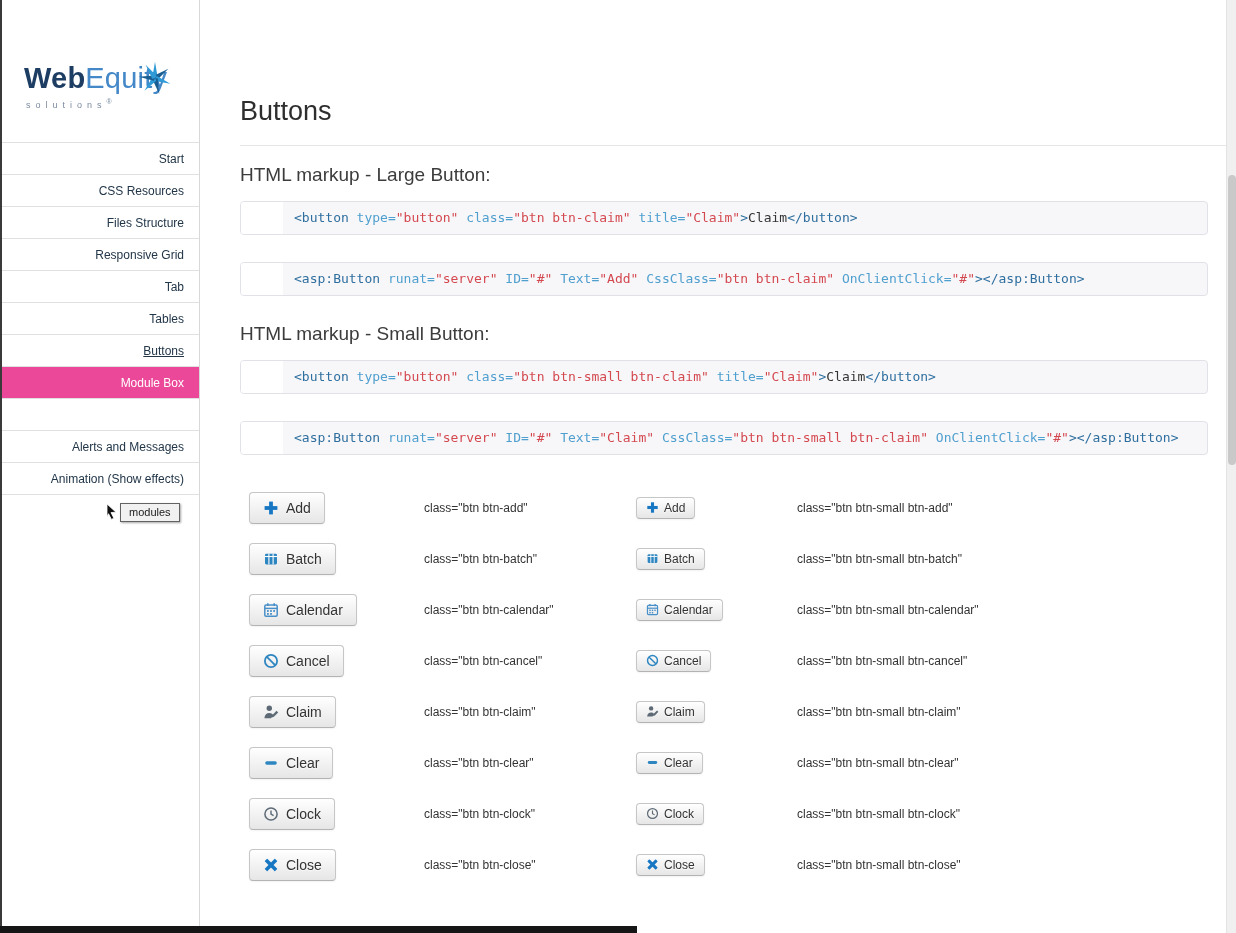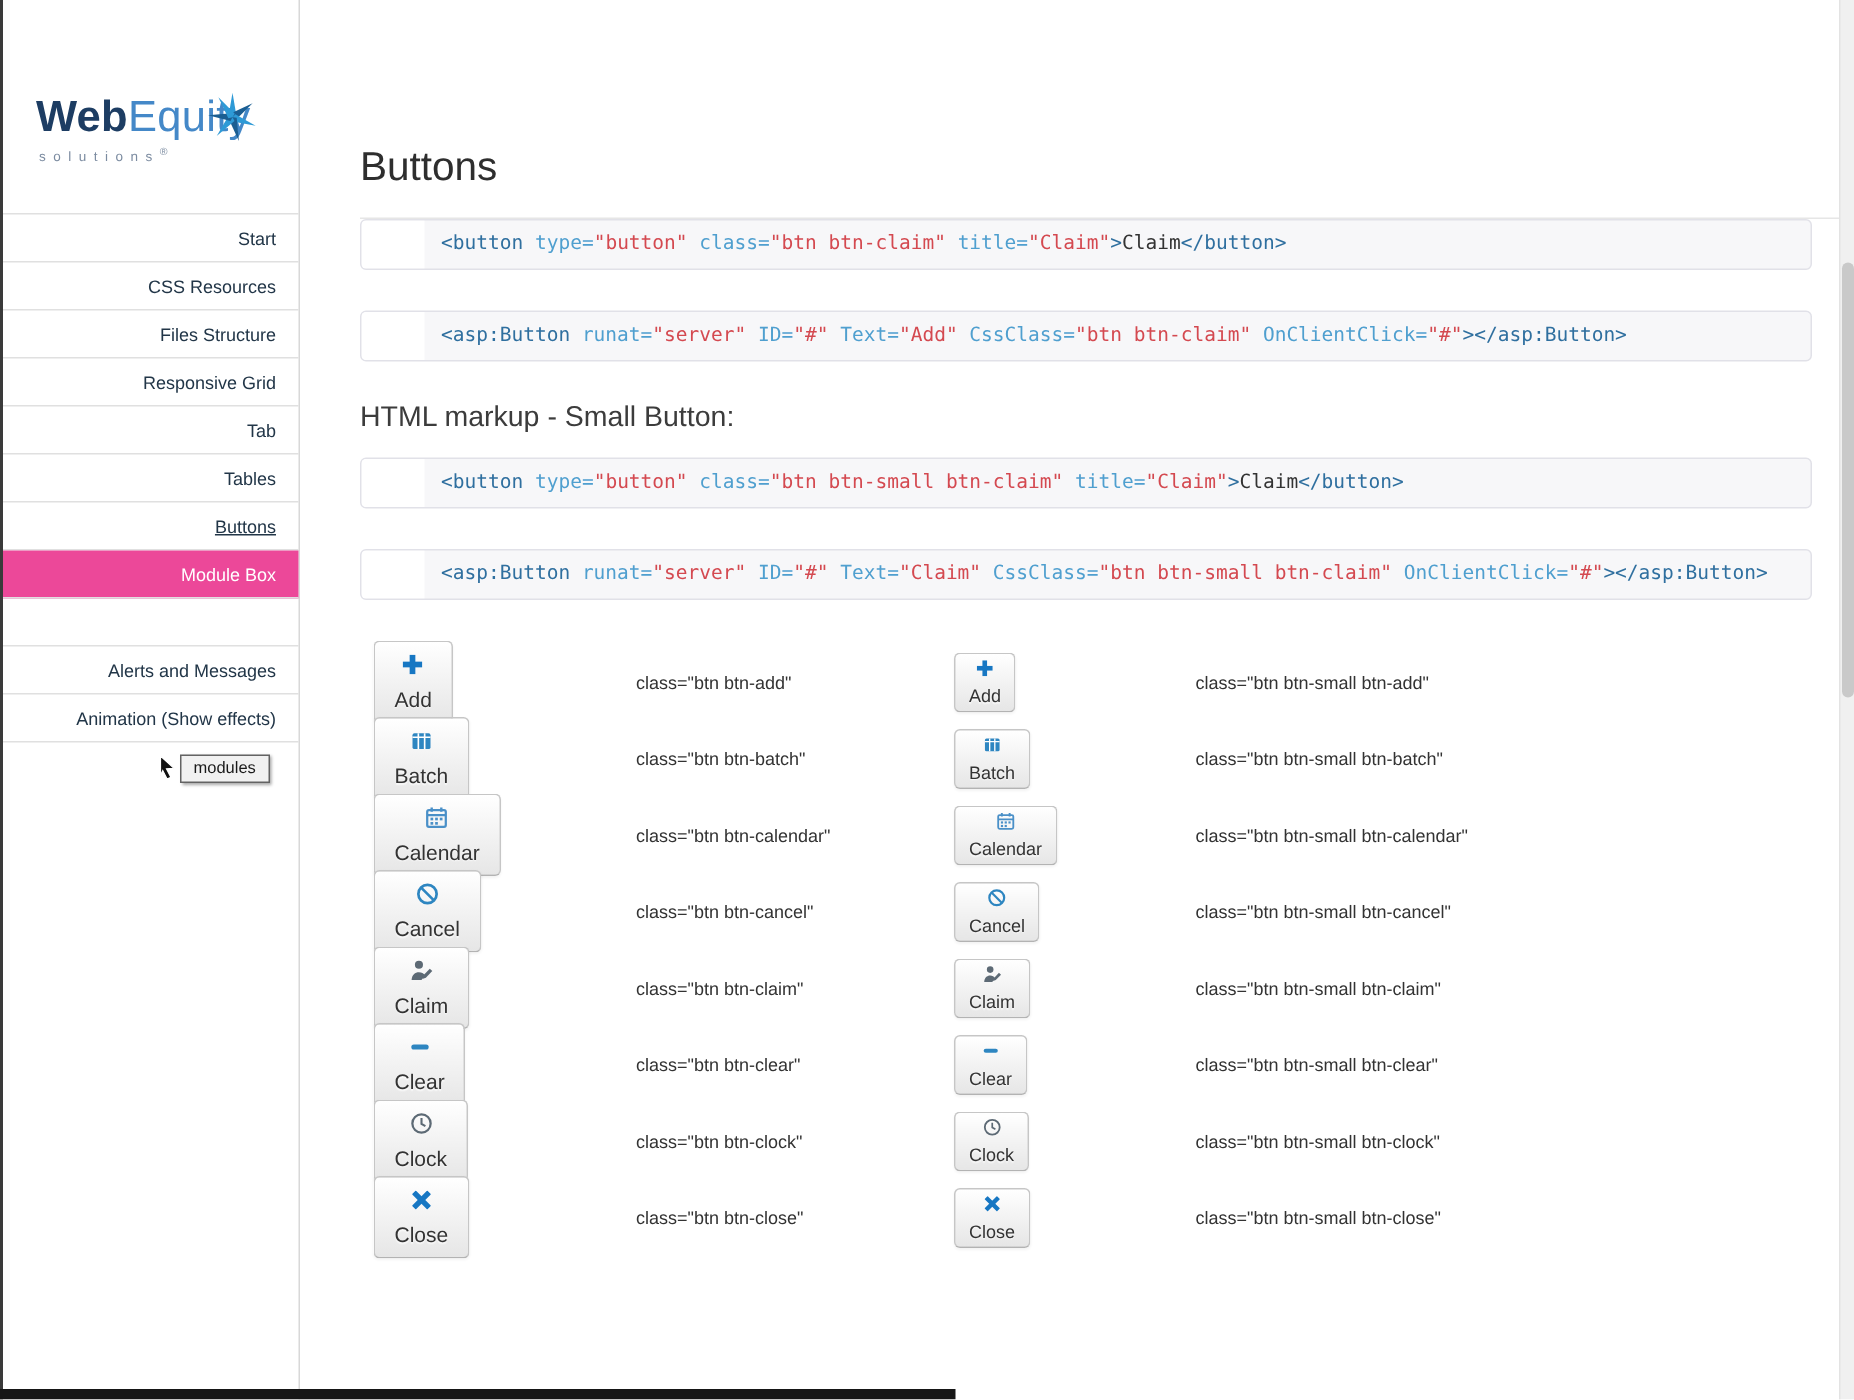--- a/index.html
+++ b/index.html
@@ -56,21 +56,21 @@
   .btn-row { display: grid; grid-template-columns: 175px 212px 161px 1fr;
     align-items: center; height: 51px; }
   .col-class { font-size: 12px; color: #333; }
 
   .demo-btn { display: inline-flex; align-items: center; gap: 7px;
     padding: 7px 13px; font-family: "Liberation Sans", sans-serif; font-size: 14px;
     color: #333; text-shadow: 0 1px 1px rgba(255,255,255,.75);
     background: linear-gradient(to bottom, #ffffff, #e6e6e6);
     border: 1px solid #c6c6c6; border-bottom-color: #b3b3b3; border-radius: 4px;
     box-shadow: inset 0 1px 0 rgba(255,255,255,.2), 0 1px 2px rgba(0,0,0,.05);
-    cursor: pointer; flex-direction: column; }
+    cursor: pointer; }
   .demo-btn.small { padding: 3px 9px; font-size: 12px; gap: 5px; }
   .b-icon { display: inline-flex; width: 16px; height: 16px; }
   .demo-btn.small .b-icon { width: 13px; height: 13px; }
   .b-icon svg { width: 100%; height: 100%; }
 
   
   .scrollbar { position: absolute; right: 0; top: 0; width: 10px; height: 933px;
     background: #f0f0f0; border-left: 1px solid #e3e3e3; z-index: 6; }
   .scroll-thumb { position: absolute; left: 1px; width: 8px; top: 175px; height: 290px;
     background: #c9c9c9; border-radius: 4px; cursor: pointer; }
@@ -120,20 +120,21 @@
           <path d="M1 1l9 8.2-5 .4 2.9 5.6-2.5 1.2-2.9-5.7L1 14z" fill="#111" stroke="#fff" stroke-width="0.8"></path>
         </svg>
       <span class="tooltip-box">modules</span>
     </div>
   </aside>
 
   <main class="content">
     <h1 class="page-title">Buttons</h1>
     <hr class="title-rule">
 
+    <h2 class="section-title">HTML markup - Large Button:</h2>
     <div class="code-block">
       <div class="gutter"></div>
       <pre class="code-text"><span class="tok-tag">&lt;button</span><span class="tok-attr"> type=</span><span class="tok-str">"button"</span><span class="tok-attr"> class=</span><span class="tok-str">"btn btn-claim"</span><span class="tok-attr"> title=</span><span class="tok-str">"Claim"</span><span class="tok-tag">&gt;</span><span class="tok-plain">Claim</span><span class="tok-tag">&lt;/button&gt;</span></pre>
     </div>
     <div class="code-block">
       <div class="gutter"></div>
       <pre class="code-text"><span class="tok-tag">&lt;asp:Button</span><span class="tok-attr"> runat=</span><span class="tok-str">"server"</span><span class="tok-attr"> ID=</span><span class="tok-str">"#"</span><span class="tok-attr"> Text=</span><span class="tok-str">"Add"</span><span class="tok-attr"> CssClass=</span><span class="tok-str">"btn btn-claim"</span><span class="tok-attr"> OnClientClick=</span><span class="tok-str">"#"</span><span class="tok-tag">&gt;&lt;/asp:Button&gt;</span></pre>
     </div>
 
     <h2 class="section-title">HTML markup - Small Button:</h2>

